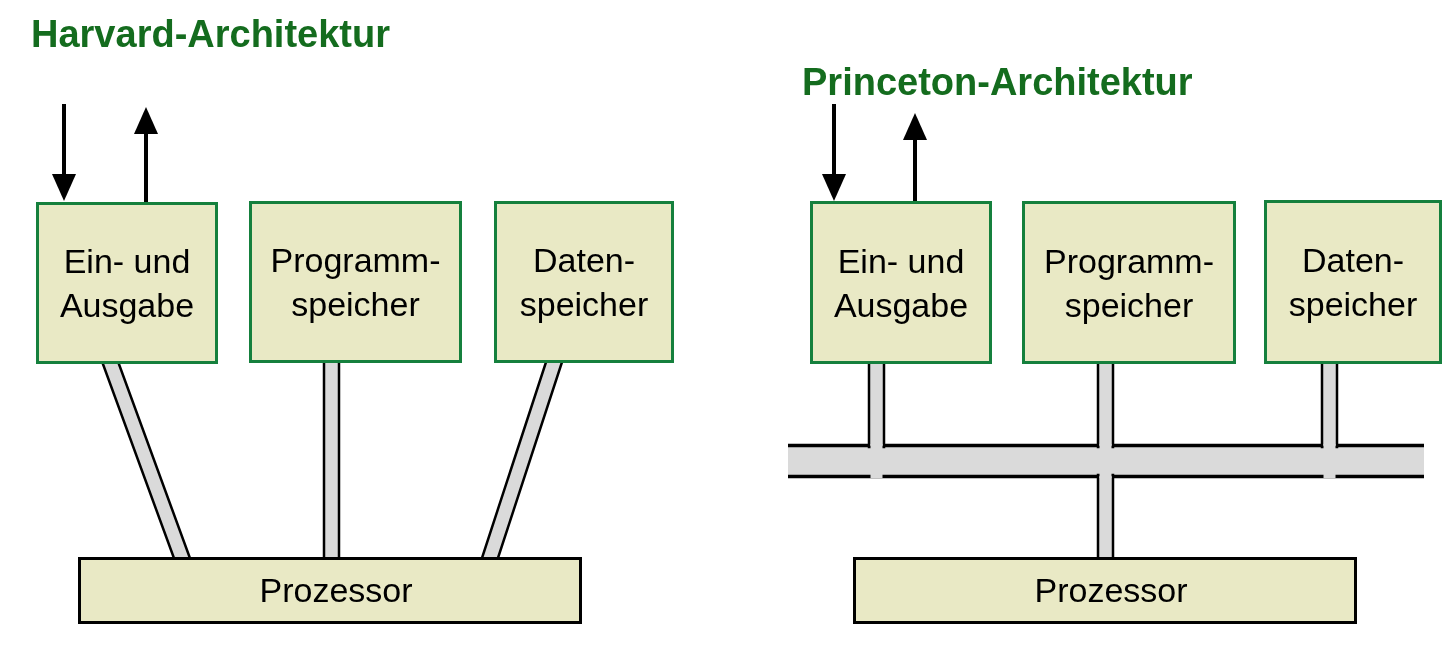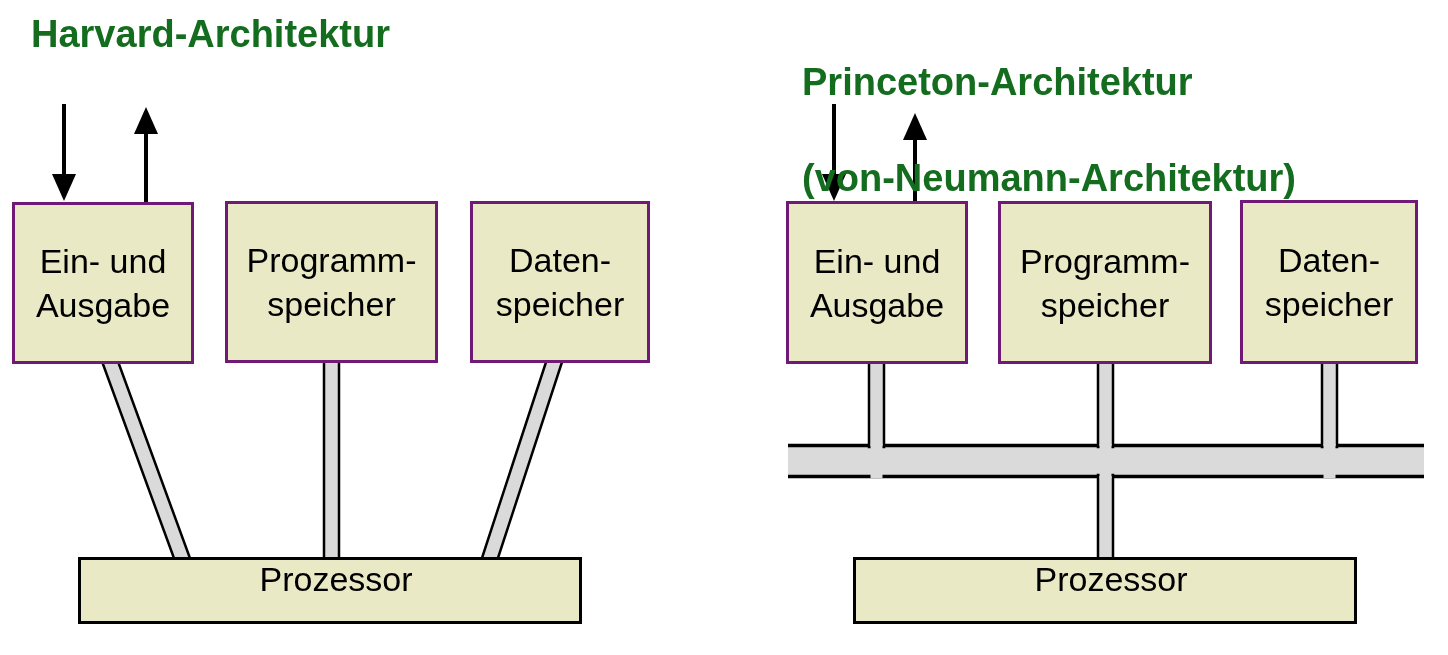--- a/index.html
+++ b/index.html
@@ -19,36 +19,38 @@
     line-height:48px;
     white-space:pre-line;
   }
   #harvard-title{left:31px;top:10px;}
   #princeton-title{left:802px;top:10px;}
   svg.layer{position:absolute;left:0;top:0;z-index:0;}
   .box{
     position:absolute;
     box-sizing:border-box;
     background:#e9e9c5;
-    border:3px solid #701a75;
+    border:3px solid #15803d;
     display:flex;
     flex-direction:column;
     align-items:center;
     justify-content:center;
     font-size:34px;
     line-height:44px;
     text-align:center;
     z-index:1;
+    margin-left:24px;
   }
   .proc{
     position:absolute;
     box-sizing:border-box;
     background:#e9e9c5;
     border:3px solid #000;
     display:flex;
+    align-items:center;
     justify-content:center;
     font-size:34px;
     z-index:1;
     padding-left:12px;
   }
   
   #h-box-io      {left:12px; top:202px;width:182px;height:162px;}
   #h-box-prog    {left:225px;top:201px;width:213px;height:162px;}
   #h-box-data    {left:470px;top:201px;width:180px;height:162px;}
   #h-proc        {left:78px; top:557px;width:504px;height:67px;}
@@ -106,21 +108,20 @@
 
     <rect x="870.5" y="444" width="12" height="34" fill="#dadada"></rect>
     <rect x="1099.5" y="444" width="12" height="34" fill="#dadada"></rect>
     <rect x="1323.5" y="444" width="12" height="34" fill="#dadada"></rect>
   </svg>
 
   <div class="title" id="harvard-title">Harvard-Architektur</div>
 
   <div class="title" id="princeton-title">
     <div>Princeton-Architektur</div>
-    <div>(von-Neumann-Architektur)</div>
   </div>
 
   <div class="box" id="h-box-io">
     <span>Ein- und</span>
     <span>Ausgabe</span>
   </div>
   <div class="box" id="h-box-prog">
     <span>Programm-</span>
     <span>speicher</span>
   </div>

